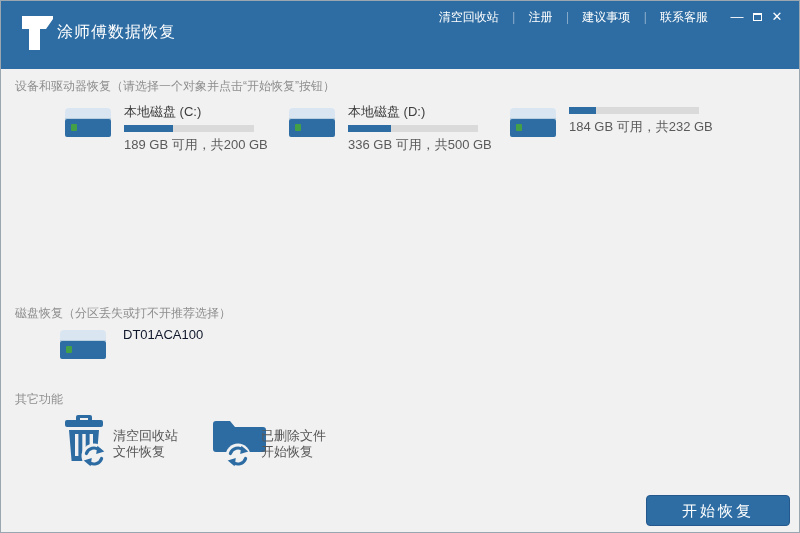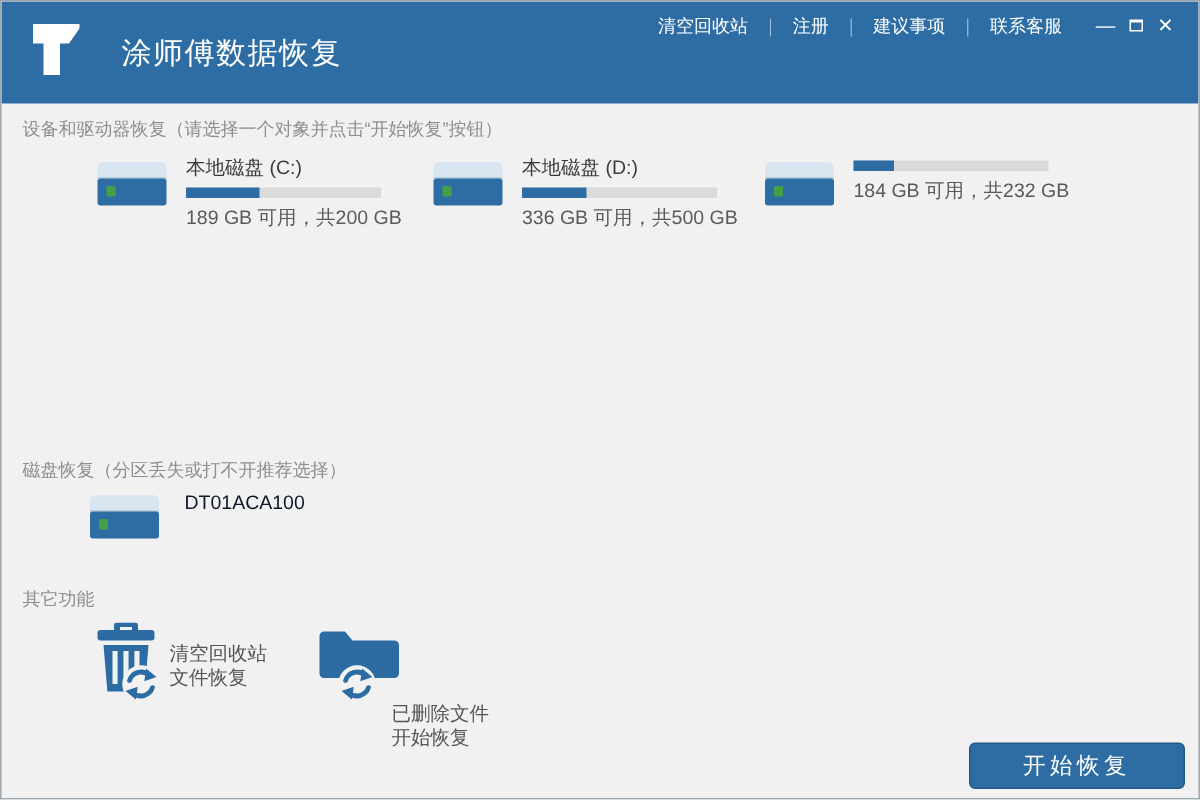--- a/index.html
+++ b/index.html
@@ -7,21 +7,21 @@
   #window{
     position:relative;width:800px;height:533px;margin:0 auto;
     background:var(--body-bg,#f1f1f2);
     border:1px solid #9aa7b0;
     font-family:"Liberation Sans","DejaVu Sans",sans-serif;
     overflow:hidden;
   }
   
   .titlebar{position:absolute;left:0;top:0;width:100%;height:68px;background:var(--header-bg,#2e6da3);}
   .logo{position:absolute;left:21px;top:15px;width:36px;height:36px;}
-  .app-title{position:absolute;left:56px;top:21px;color:#ffffff;font-size:20px;letter-spacing:1px;white-space:nowrap;margin-left:24px;}
+  .app-title{position:absolute;left:56px;top:21px;color:#ffffff;font-size:16px;letter-spacing:1px;white-space:nowrap;}
   .topmenu{position:absolute;top:6px;right:12px;display:flex;align-items:center;height:20px;}
   .topmenu a{color:#ffffff;font-size:12px;text-decoration:none;padding:0 9px;white-space:nowrap;cursor:pointer;}
   .menu-sep{color:rgba(255,255,255,.55);font-size:12px;}
   .winbtns{display:flex;align-items:center;margin-left:10px;}
   .winbtn{color:#ffffff;font-size:13px;width:20px;text-align:center;cursor:pointer;line-height:20px;}
   .winbtn.max span{display:inline-block;width:9px;height:8px;border:1px solid #fff;border-top-width:2px;}
   
   .section-title{position:absolute;left:14px;color:#8e8e8e;font-size:12px;white-space:nowrap;}
   
   .disk{position:absolute;width:200px;cursor:pointer;}
@@ -37,21 +37,21 @@
   .phys .info{position:absolute;left:64px;top:0;}
   .phys-model{font-size:13px;color:#0f172a;white-space:nowrap;}
   .phys-detail{margin-top:5px;font-size:13px;color:#5a5a5a;white-space:nowrap;}
   
   .feature{position:absolute;top:414px;cursor:pointer;}
   .feature .ficon{position:absolute;left:0;top:0;}
   .feature .ftext{position:absolute;top:13px;font-size:13px;color:#565656;line-height:16px;white-space:nowrap;}
   #feature-recycle{left:60px;width:150px;height:56px;}
   #feature-recycle .ftext{left:52px;}
   #feature-deleted{left:210px;width:150px;height:56px;}
-  #feature-deleted .ftext{left:50px;margin-top:40px;}
+  #feature-deleted .ftext{left:50px;}
   
   .start-btn{
     position:absolute;left:645px;top:494px;width:144px;height:31px;
     background:var(--accent,#2e6da3);border:1px solid #25588c;border-radius:4px;
     color:#ffffff;font-size:15px;letter-spacing:3px;text-align:center;line-height:29px;cursor:pointer;
     font-family:inherit;
   }
 </style>
 </head>
 <body>

